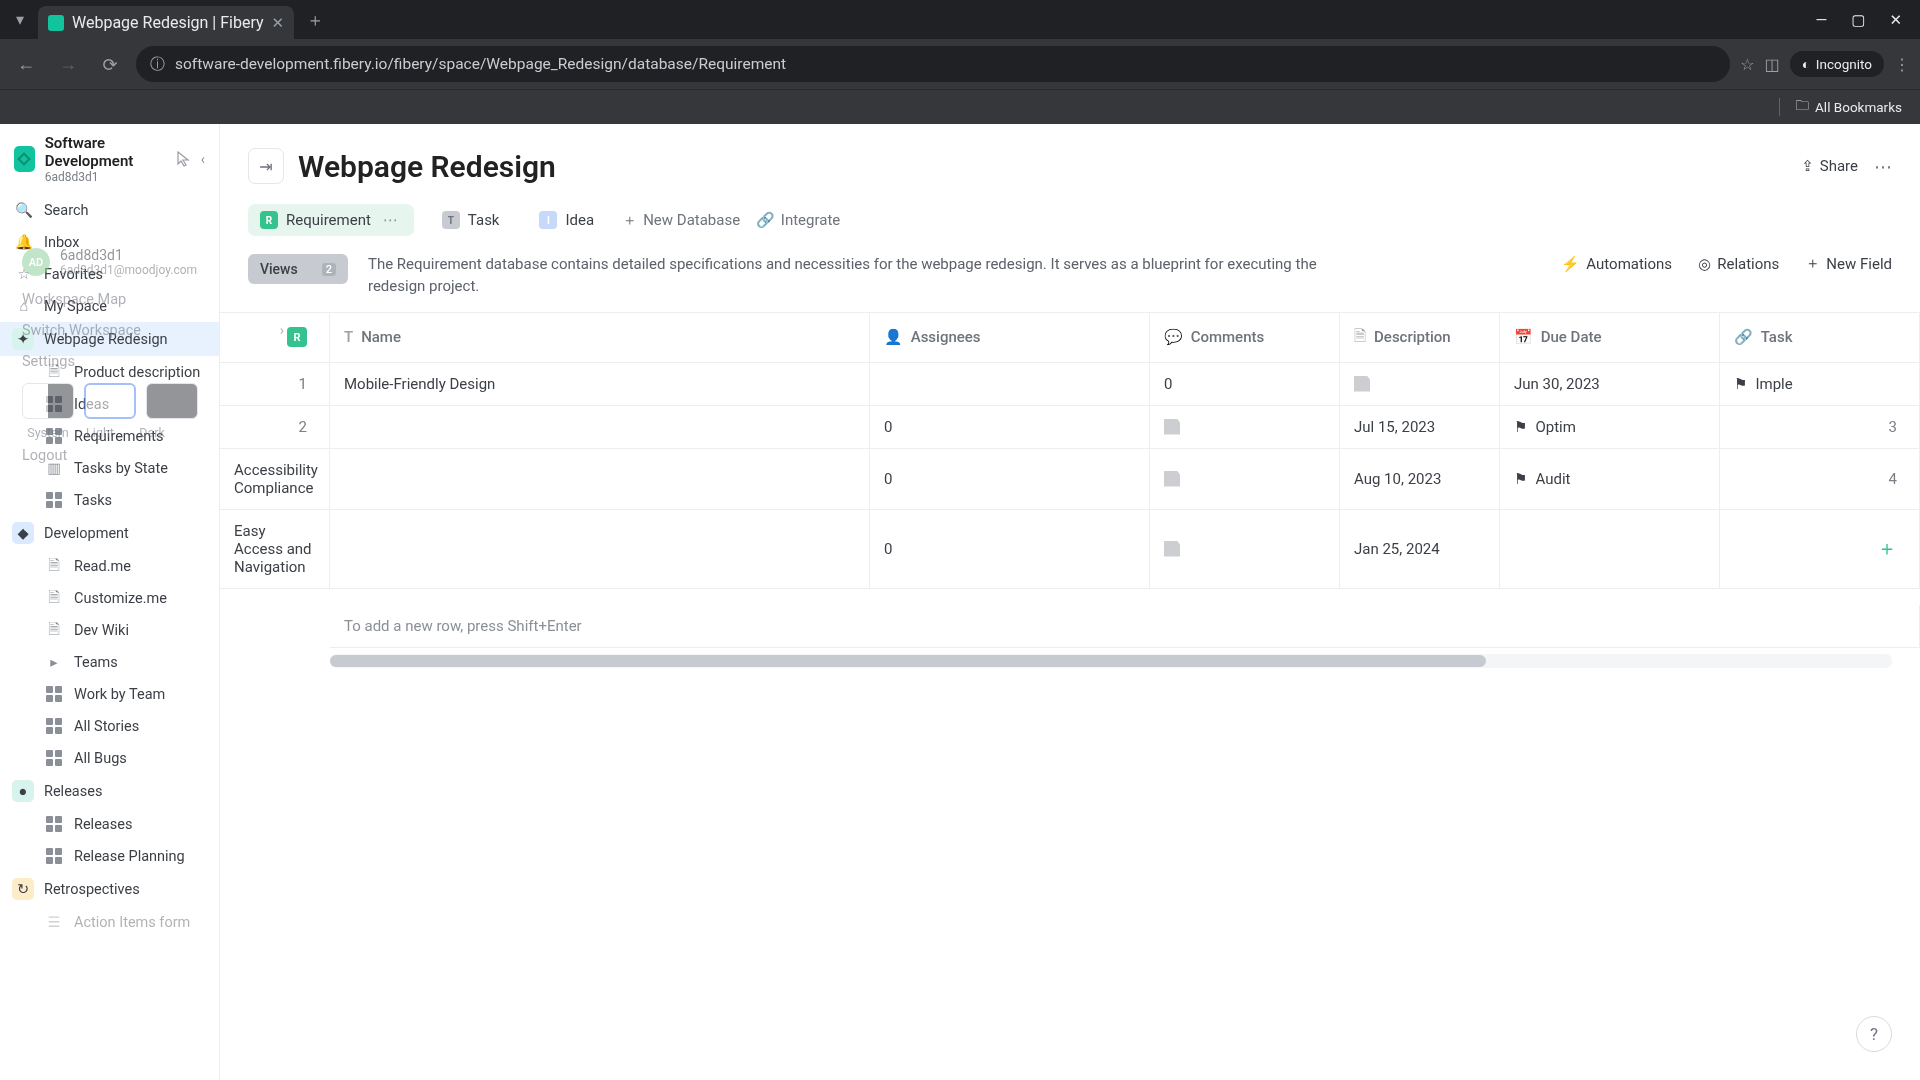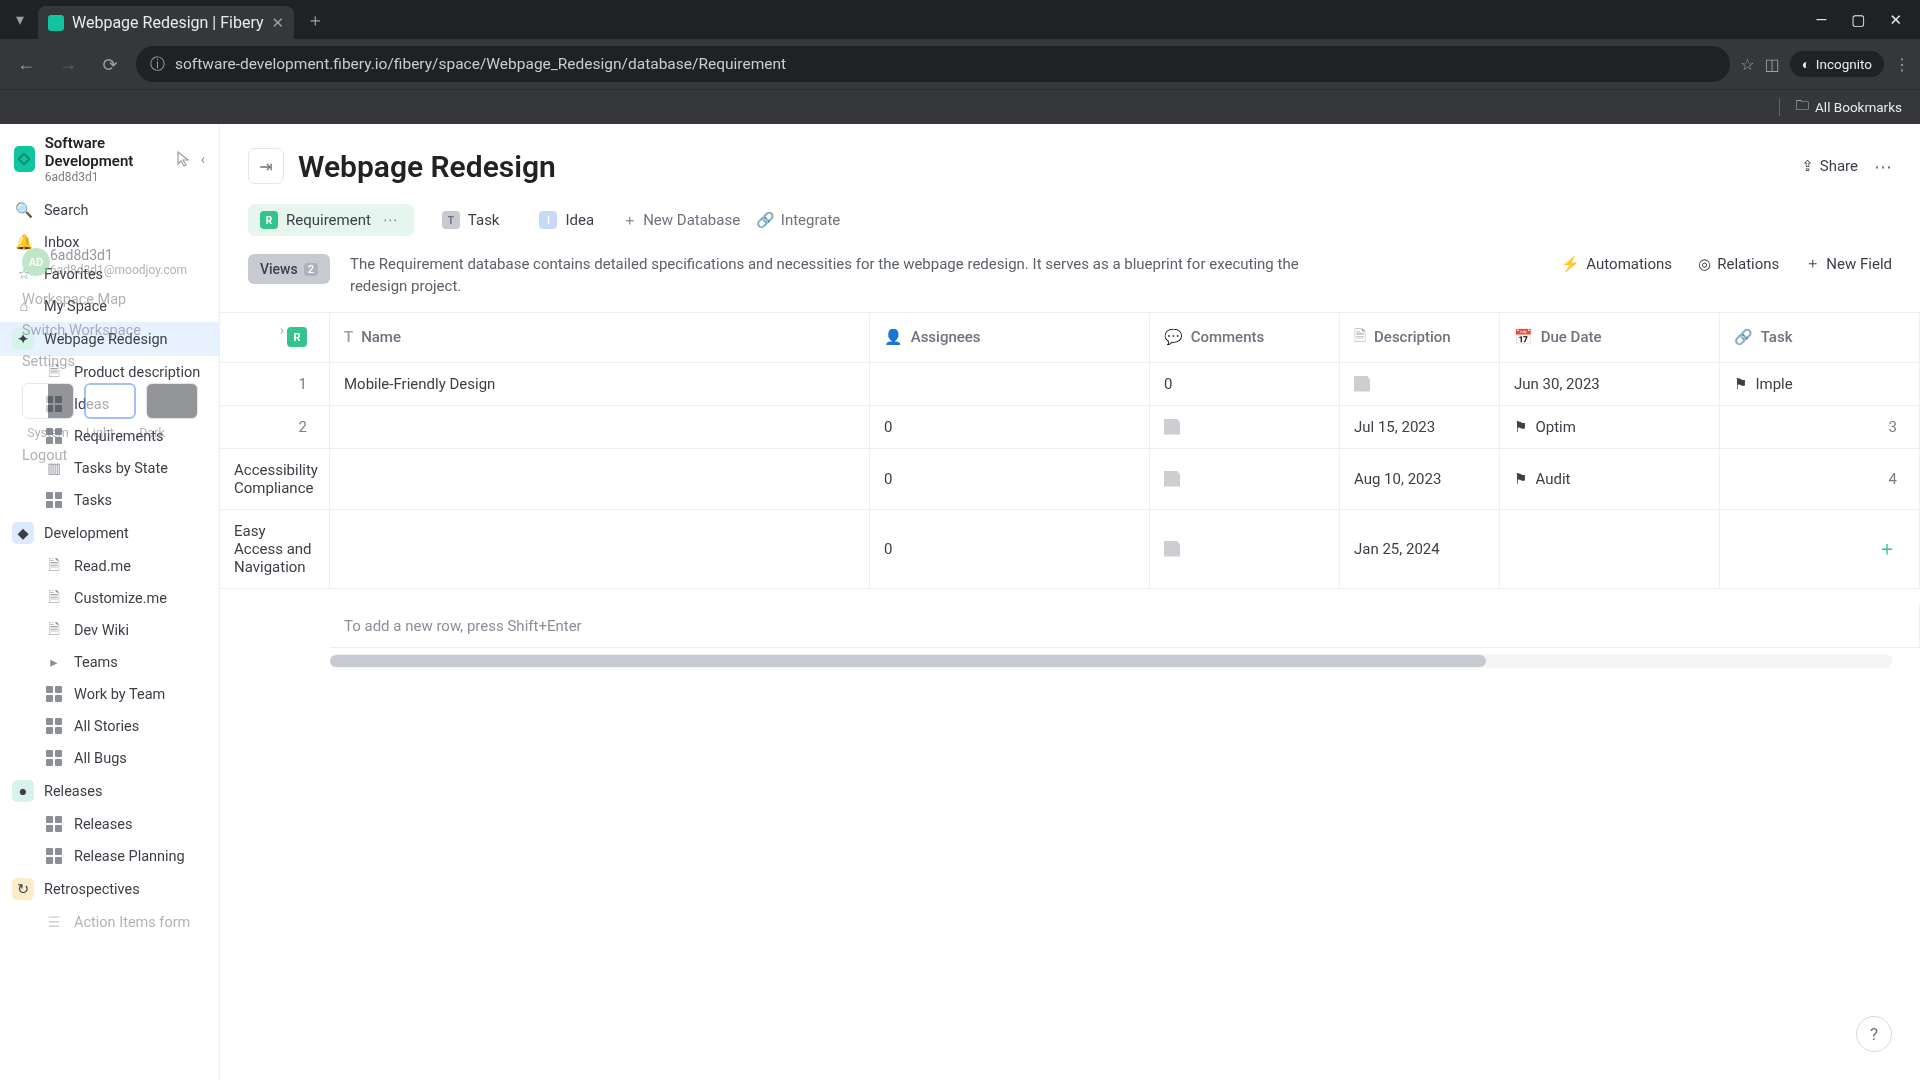--- a/index.html
+++ b/index.html
@@ -51,21 +51,21 @@
   .space-dot { width:22px; height:22px; border-radius:5px; display:flex; align-items:center; justify-content:center;}
   .space-dot.green{ background:#d7f4ec;}
   .space-dot.blue{ background:#dbeafe;}
   .space-dot.teal{ background:#d7f4ec;}
   .space-dot.yellow{ background:#fdecc8;}
   .grid-ico { width:16px; height:16px; display:inline-grid; grid-template-columns:1fr 1fr; grid-template-rows:1fr 1fr; gap:2px;}
   .grid-ico span{ background:#8a8f98; border-radius:1px;}
 
   
   .popup-overlay { position:absolute; top:40px; left:8px; width:290px; background:rgba(255,255,255,0); padding:6px 0 10px; pointer-events:none;}
-  .popup-overlay .row { display:flex; align-items:center; padding:7px 14px; font-size:14.5px; color:#6e737c; opacity:.55;}
+  .popup-overlay .row { display:flex; align-items:center; gap:10px; padding:7px 14px; font-size:14.5px; color:#6e737c; opacity:.55;}
   .avatar { width:28px; height:28px; border-radius:50%; background:#8fd19e; color:#fff; font-size:11px; font-weight:600; display:flex; align-items:center; justify-content:center;}
   .theme-row { display:flex; gap:10px; padding:6px 14px; opacity:.55;}
   .theme-box { width:52px; height:36px; border-radius:6px; border:1px solid #cfd3da; position:relative;}
   .theme-box.light { border:2px solid #5b8def; background:#fff;}
   .theme-box.dark { background:#3b3f46;}
   .theme-box.system { background:linear-gradient(90deg,#fff 50%, #3b3f46 50%);}
   .theme-labels { display:flex; gap:0; padding:0 14px; opacity:.55;}
   .theme-labels span{ width:52px; text-align:center; font-size:12.5px; color:#6e737c;}
 
   
@@ -79,21 +79,21 @@
 
   .db-tabs { display:flex; align-items:center; gap:16px; padding:0 28px 18px;}
   .db-chip { display:flex; align-items:center; gap:8px; padding:7px 12px; border-radius:7px; font-size:15px; color:#3b3f46; cursor:pointer;}
   .db-chip.active{ background:#e6f6ee;}
   .sq { width:18px; height:18px; border-radius:4px; display:flex; align-items:center; justify-content:center; font-size:10px; font-weight:700; color:#fff;}
   .sq.green{ background:#34c38f;} .sq.grey{ background:#c7cbd1; color:#6e737c;} .sq.blue{ background:#c7d9f8;}
   .chip-dots{ color:#8a8f98; padding:0 4px; cursor:pointer;}
   .db-add, .db-integrate { display:flex; align-items:center; gap:6px; color:#6e737c; font-size:15px; cursor:pointer;}
 
   .desc-row { display:flex; align-items:flex-start; gap:20px; padding:0 28px 14px;}
-  .views-pill{ background:#c7cbd1; color:#3b3f46; font-size:14px; padding:7px 12px; border-radius:6px; display:flex; align-items:center; gap:6px; font-weight:500;}
+  .views-pill{ background:#c7cbd1; color:#3b3f46; font-size:14px; padding:7px 12px; border-radius:6px; display:flex; align-items:center; gap:24px; font-weight:500;}
   .views-pill .cnt{ font-size:11px; background:#aeb3bb; color:#fff; border-radius:3px; padding:0 4px;}
   .desc-text { color:#5c616a; font-size:15px; max-width:960px; line-height:1.45;}
   .desc-actions { margin-left:auto; display:flex; align-items:center; gap:26px;}
   .desc-actions .act { display:flex; align-items:center; gap:6px; color:#3b3f46; font-size:15px; cursor:pointer;}
 
   .table-wrap { border-top:1px solid #eceef0; overflow-x:auto;}
   .dtable { display:grid; grid-template-columns:110px 540px 280px 190px 160px 220px 200px; min-width:1700px;}
   .th, .td { border-bottom:1px solid #eceef0; border-right:1px solid #eceef0; padding:12px 14px; font-size:15px; color:#3b3f46; display:flex; align-items:center; gap:8px;}
   .th { color:#6e737c; font-weight:500; }
   .th .hico { color:#9aa0a6;}

